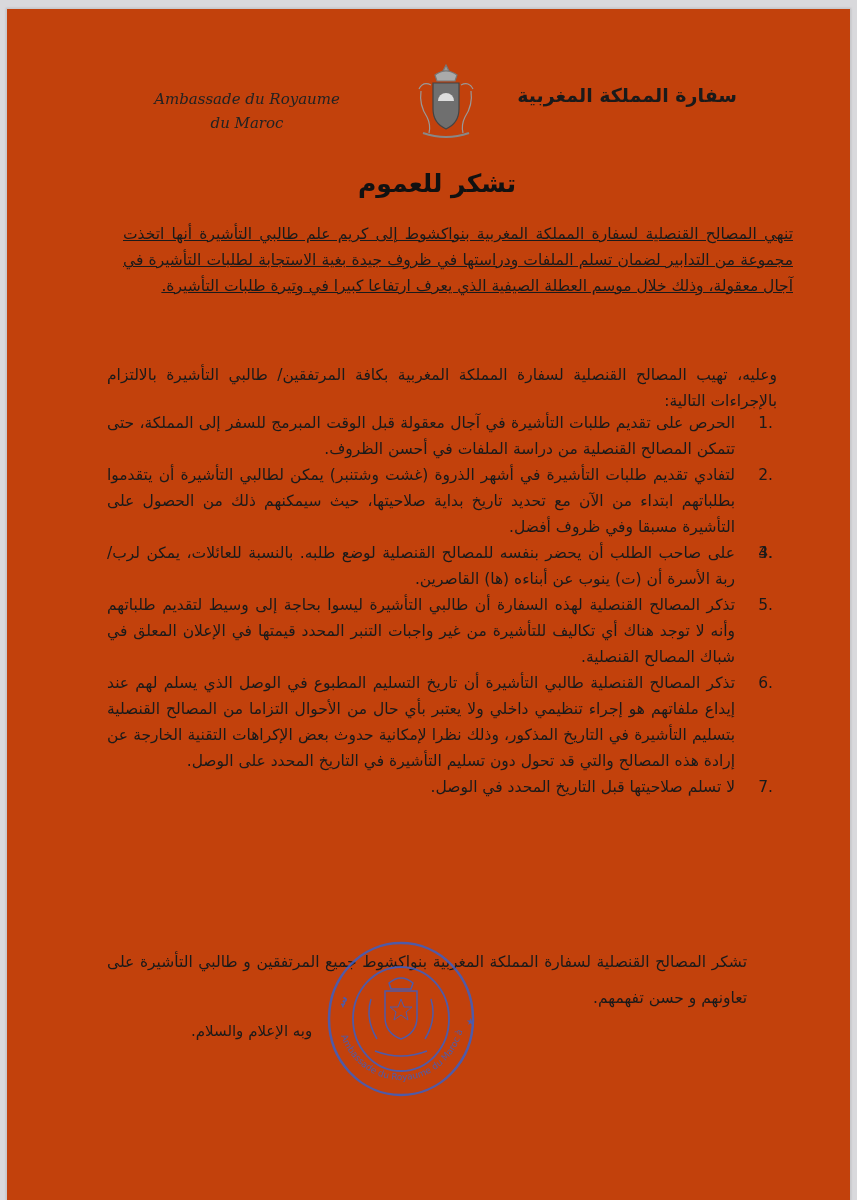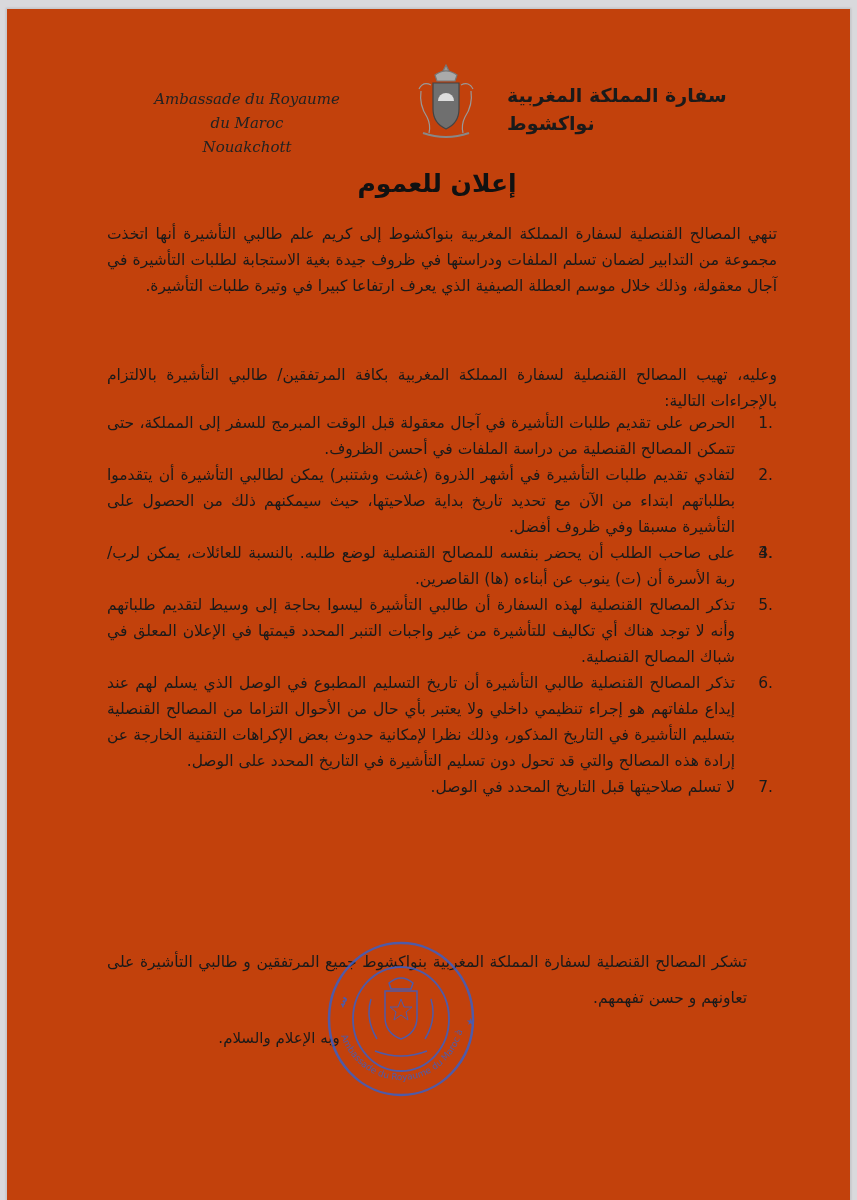--- a/index.html
+++ b/index.html
@@ -22,80 +22,78 @@
       position: absolute; left: 140px; top: 78px; width: 200px;
       text-align: center;
       font-family: "DejaVu Serif", serif;
       font-style: italic; font-size: 15px; line-height: 24px; color: #222;
     }
     .crest {
       position: absolute; left: 408px; top: 52px; width: 62px; height: 80px;
     }
     .hdr-ar {
       position: absolute; left: 500px; top: 72px; width: 230px;
-      text-align: left; direction: rtl;
+      text-align: right; direction: rtl;
       font-family: "DejaVu Sans", sans-serif;
       font-weight: bold; font-size: 19px; line-height: 28px; color: #1a1a1a;
     }
     .title {
       position: absolute; left: 230px; top: 160px; width: 400px;
       text-align: center; direction: rtl;
       font-family: "DejaVu Sans", sans-serif;
       font-weight: bold; font-size: 25px; color: #111;
     }
     .body-text {
       position: absolute; direction: rtl; text-align: justify;
       font-family: "DejaVu Sans", sans-serif;
       font-size: 15.5px; color: #1a1a1a;
     }
-    .intro { left: 100px; top: 212px; width: 670px; line-height: 26px; text-align-last: right; }
+    .intro { left: 116px; top: 212px; width: 670px; line-height: 26px; text-align-last: right; text-decoration: underline; }
     .lead  { left: 100px; top: 333px; width: 670px; line-height: 26px; text-align-last: right; margin-top: 20px; }
     .list  { left: 100px; top: 401px; width: 672px; margin: 0; padding: 0; list-style: none; }
     .list li { position: relative; padding-right: 44px; line-height: 26px; text-align: justify; text-align-last: right; margin-bottom: 0; }
     .list .num {
       position: absolute; right: 6px; top: 0; direction: ltr;
       font-family: "DejaVu Sans", sans-serif; font-size: 15.5px;
     }
     .thanks { left: 100px; top: 935px; width: 640px; line-height: 36px; text-align-last: right; }
-    .greet { left: 172px; top: 1010px; width: 200px; text-align: center; line-height: 24px; font-size: 15px; margin-top: 7px; }
+    .greet { left: 184px; top: 1010px; width: 200px; text-align: left; line-height: 24px; font-size: 15px; }
     .dateline { left: 90px; top: 1044px; width: 300px; text-align: right; font-weight: bold; font-size: 15px; line-height: 24px; }
     .stamp { position: absolute; left: 318px; top: 930px; width: 152px; height: 160px; opacity: 0.85; }
   </style>
 </head>
 <body>
 
 <div class="page">
 
   <div class="hdr-fr">
     <div>Ambassade du Royaume du Maroc</div>
-    <div>Nouakchott</div>
   </div>
 
   <div class="crest">
     <svg width="62" height="80" viewBox="0 0 62 80">
       <g fill="none" stroke="#777" stroke-width="1.2">
         <path d="M31 4 l-3 6 h6 z" fill="#999"></path>
         <path d="M20 14 q11 -8 22 0 l-2 6 h-18 z" fill="#aaa"></path>
         <path d="M18 22 h26 v26 q0 14 -13 20 q-13 -6 -13 -20 z" fill="#6f6f6f" stroke="#444"></path>
         <path d="M23 40 a8 8 0 0 1 16 0 z" fill="#ddd" stroke="none"></path>
         <path d="M6 30 q-2 14 6 26 q4 8 2 16" stroke="#999"></path>
         <path d="M56 30 q2 14 -6 26 q-4 8 -2 16" stroke="#999"></path>
         <path d="M4 28 q4 -8 12 -4" stroke="#999"></path>
         <path d="M58 28 q-4 -8 -12 -4" stroke="#999"></path>
         <path d="M8 72 q23 8 46 0" stroke="#888" stroke-width="2"></path>
       </g>
     </svg>
   </div>
 
   <div class="hdr-ar">
     <div>سفارة المملكة المغربية</div>
-    <div>نواكشوط</div>
   </div>
 
-  <div class="title">إعلان للعموم</div>
+  <div class="title">تشكر للعموم</div>
 
   <div class="body-text intro">تنهي المصالح القنصلية لسفارة المملكة المغربية بنواكشوط إلى كريم علم طالبي التأشيرة أنها اتخذت مجموعة من التدابير لضمان تسلم الملفات ودراستها في ظروف جيدة بغية الاستجابة لطلبات التأشيرة في آجال معقولة، وذلك خلال موسم العطلة الصيفية الذي يعرف ارتفاعا كبيرا في وتيرة طلبات التأشيرة.</div>
 
   <div class="body-text lead">وعليه، تهيب المصالح القنصلية لسفارة المملكة المغربية بكافة المرتفقين/ طالبي التأشيرة بالالتزام بالإجراءات التالية:</div>
 
   <ol class="body-text list">
     <li>
       <span class="num">1.</span>
       <span>الحرص على تقديم طلبات التأشيرة في آجال معقولة قبل الوقت المبرمج للسفر إلى المملكة، حتى تتمكن المصالح القنصلية من دراسة الملفات في أحسن الظروف.</span>
     </li>

